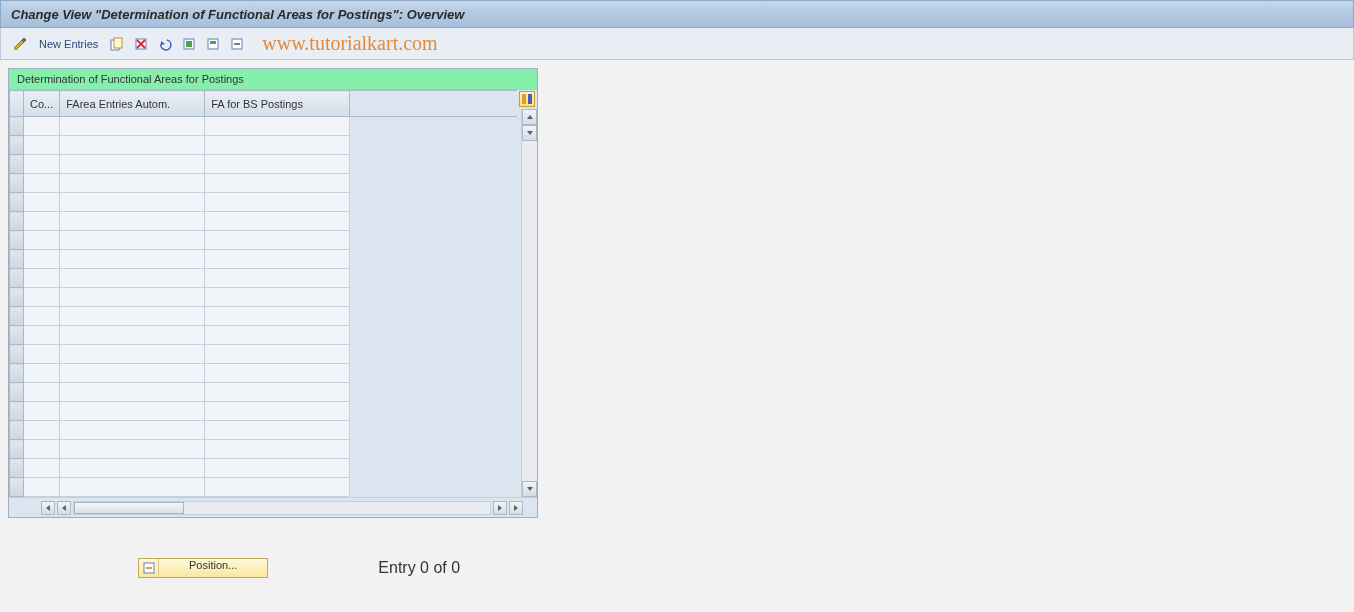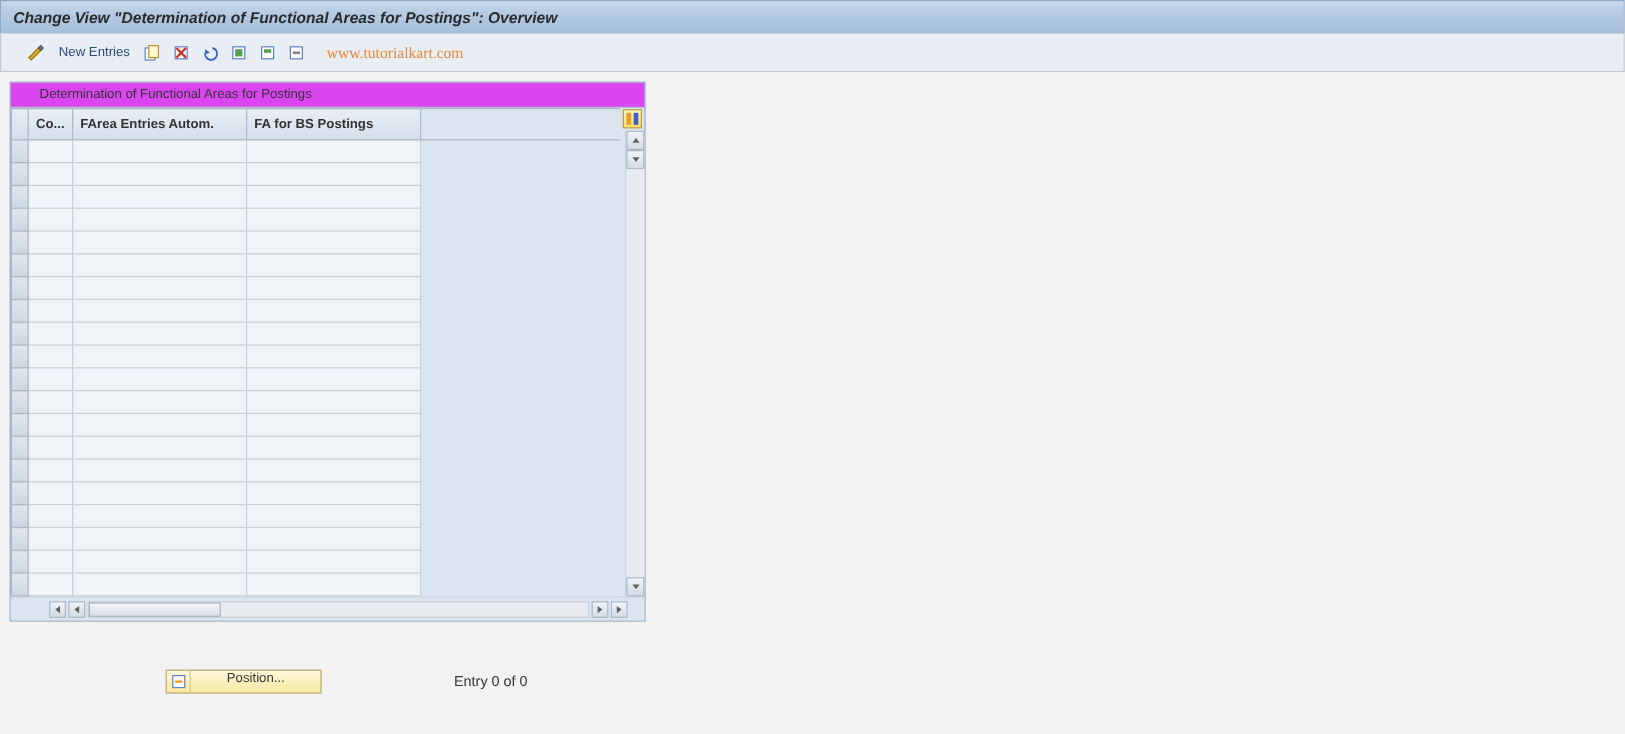--- a/index.html
+++ b/index.html
@@ -22,66 +22,66 @@
     font-size: 13px;
     color: #2a2a2a;
   }
   .toolbar-area {
     background: #e8eef4;
     border: 1px solid #c0c8d0;
     border-top: none;
     height: 32px;
     display: flex;
     align-items: center;
-    padding: 0 20px;
+    padding: 0 10px;
     gap: 6px;
     position: relative;
   }
   .tb-btn {
     width: 18px; height: 18px;
     display: inline-flex;
     align-items: center; justify-content: center;
     cursor: pointer;
   }
   .new-entries {
     font-size: 11px;
     color: #2a4a7a;
     padding: 2px 4px;
     cursor: pointer;
   }
   .watermark {
-    font-size: 13px;
+    font-size: 20px;
     font-family: Georgia, serif;
     color: #e48a3a;
     margin-left: 10px;
     font-weight: normal;
   }
 
   .content-wrap { padding: 8px; }
   .grid-frame {
     border: 1px solid #9aaec4;
     width: 530px;
     background: #dbe5ef;
   }
   .grid-title {
-    background: #d946ef;
+    background: #86efac;
     border-bottom: 1px solid #b0c0d0;
-    padding: 4px 24px;
+    padding: 4px 8px;
     font-size: 11px;
     color: #333;
   }
   .grid-contain { position: relative; }
   .grid-table {
     border-collapse: collapse;
     width: 508px;
   }
   .grid-header th {
     background: linear-gradient(to bottom, #e8eef4, #d4deea);
     border: 1px solid #aab8c8;
-    font-weight: bold;
+    font-weight: normal;
     text-align: left;
     padding: 2px 6px;
     font-size: 11px;
     color: #333;
     height: 26px;
     overflow: hidden;
     white-space: nowrap;
   }
   .rowsel-h { width: 14px; padding:0 !important; }
   .col1 { width: 30px; }
@@ -137,21 +137,21 @@
   }
   .pos-btn {
     display:flex; 
     border:1px solid #c0a860;
     background: linear-gradient(to bottom,#fff8dc,#f8e8a0);
     height:20px;
     cursor:pointer;
   }
   .pos-btn .pic { width:20px;height:18px;display:flex;align-items:center;justify-content:center;border-right:1px solid #d8c880;}
   .pos-btn .lbl { padding: 0 30px; font-size:11px; color:#333;}
-  .entry-text { font-size:12px; color:#333; }
+  .entry-text { font-size:16px; color:#333; }
   svg { display:block; }
 </style>
 </head>
 <body>
 
 <div class="title-bar">
   <span>Change View "Determination of Functional Areas for Postings": Overview</span>
 </div>
 
 <div class="toolbar-area">

